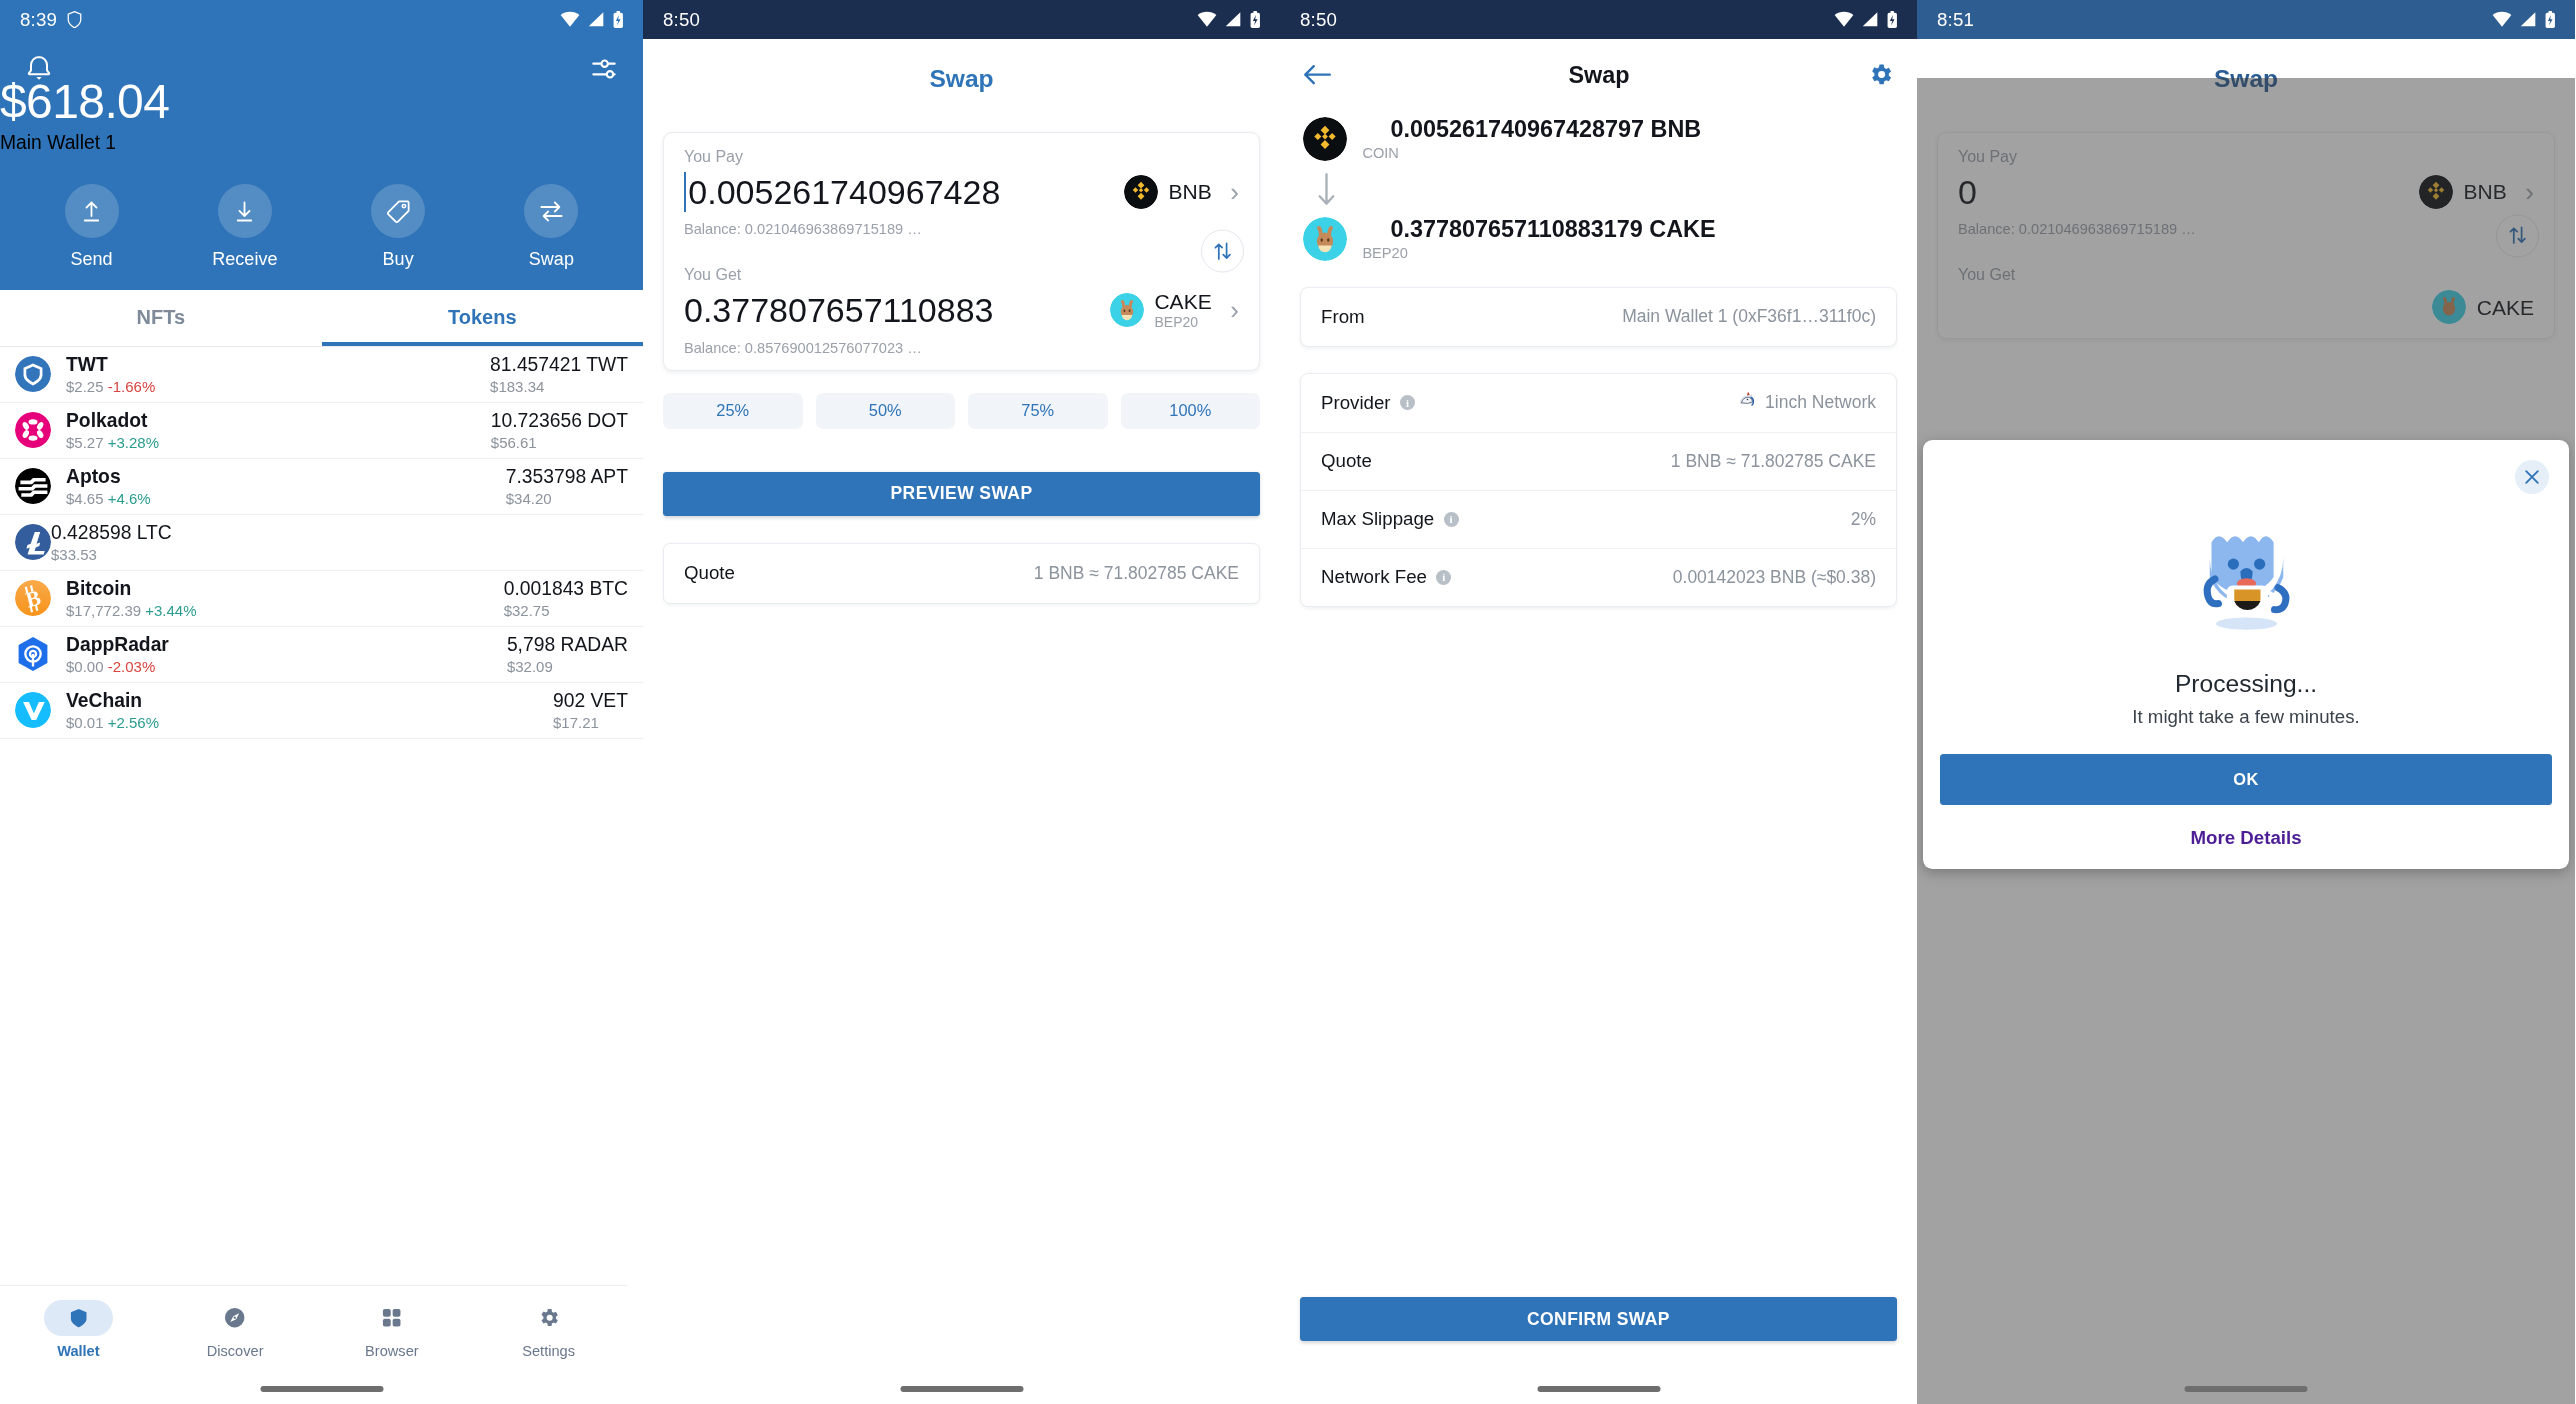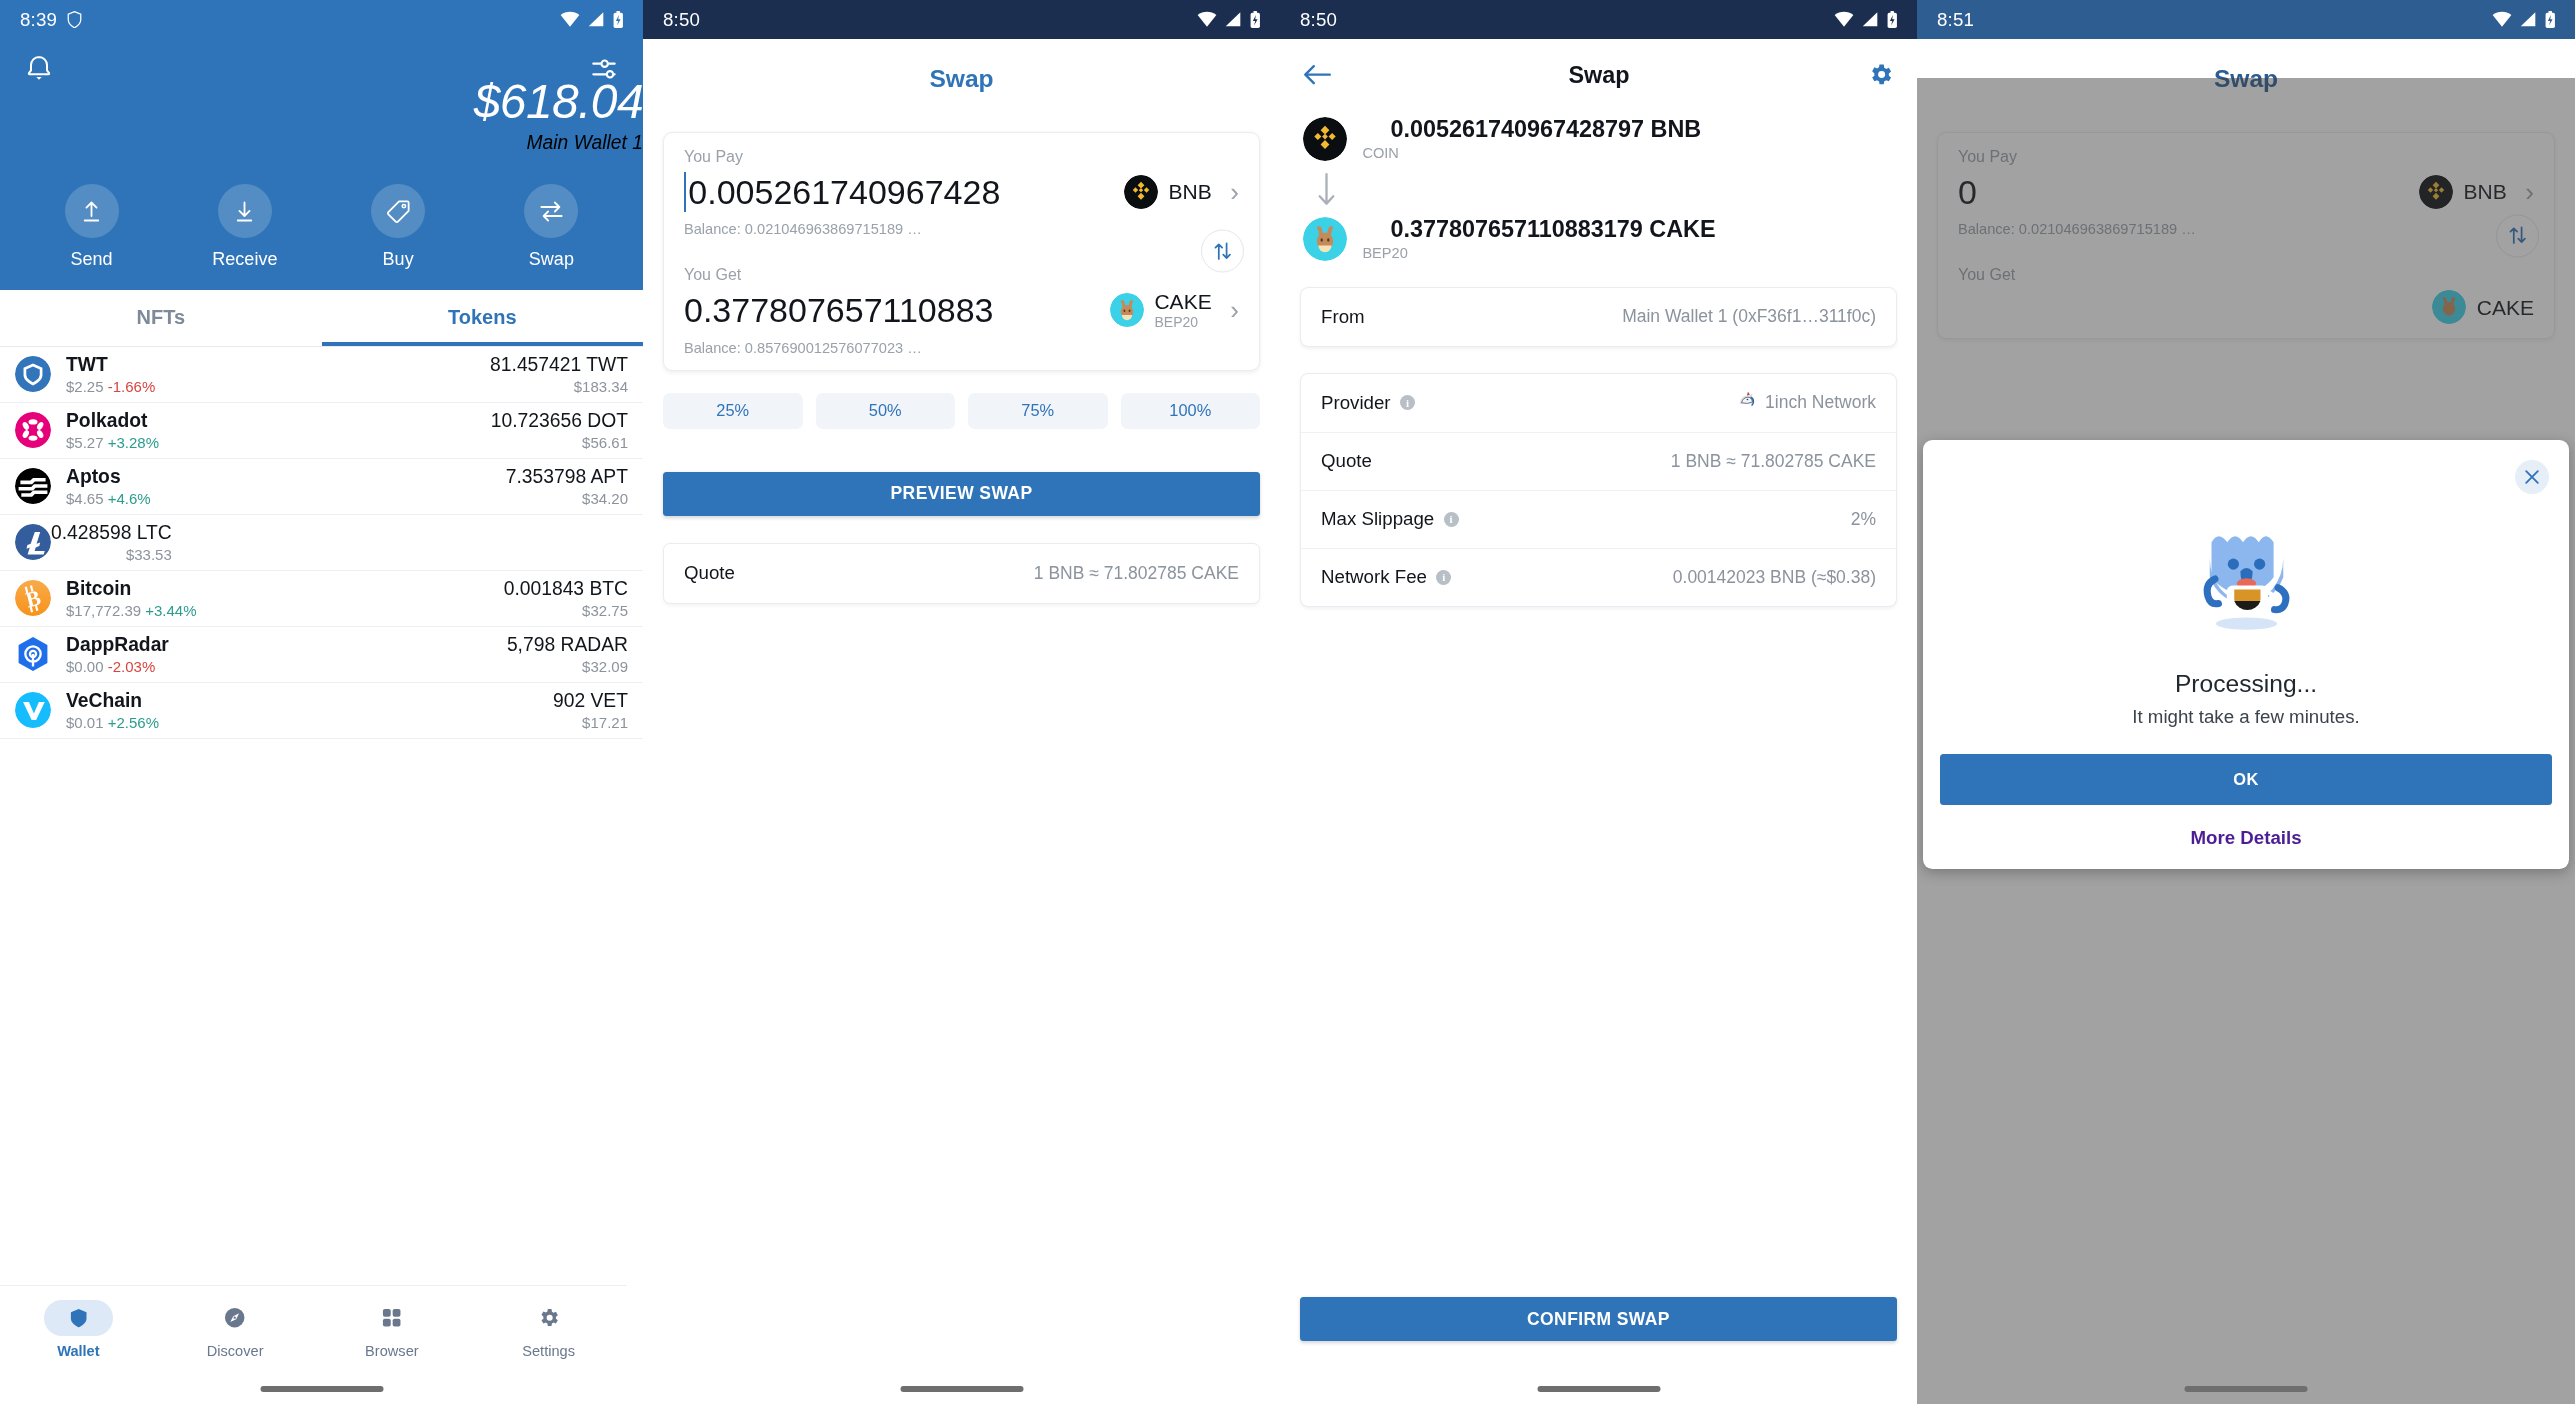--- a/index.html
+++ b/index.html
@@ -29,21 +29,21 @@
   .sb-left { display: flex; align-items: center; gap: 9.4px; }
   .sb-time { color:#fff; font-size: 18.7px; font-weight: 500; letter-spacing: 0.2px; }
   .sb-right { display:flex; align-items:center; gap: 7.6px; }
   .sb-icon { display:block; }
 
   
   .hero { background:#2f74b8; padding: 0 0 20px 0; position:relative; }
   .hero-top { display:flex; justify-content:space-between; align-items:flex-start; padding: 14px 23.4px 0 23.4px; }
   .bell { width: 32px; height: 32px; }
   .tune { width: 32px; height: 32px; }
-  .balance { text-align:right; margin-top: -8.2px; font-style: italic; }
+  .balance { text-align:left; margin-top: -8.2px; }
   .balance-amt { color:#fff; font-size: 48px; font-weight: 400; letter-spacing: -0.6px; line-height: 1.05; }
   .wallet-name { color:#000000; font-size: 19.3px; margin-top: 5px; }
   .actions { display:flex; justify-content:space-around; margin-top: 30px; padding: 0 15px; }
   .action { width: 99px; display:flex; flex-direction:column; align-items:center; }
   .action-circle {
     width: 54px; height: 54px; border-radius: 50%;
     background: rgba(255,255,255,.18);
     display:flex; align-items:center; justify-content:center;
   }
   .action-label { color:#fff; font-size: 18px; margin-top: 10.5px; }
@@ -62,21 +62,21 @@
     display:flex; align-items:center; height: 56px;
     padding: 0 15px 0 15px; border-bottom:0.6px solid #edeff2;
   }
   .token-icon { width: 36px; height: 36px; border-radius:50%; flex:0 0 auto;
                 display:flex; align-items:center; justify-content:center; overflow:hidden; }
   .token-mid { margin-left: 15px; flex:1 1 auto; min-width:0; }
   .token-name { font-size: 19.3px; font-weight: 700; color:#12161c; line-height:1.15; }
   .token-sub { font-size: 15px; color:#8b939d; margin-top: 2.3px; }
   .pct-up { color:#2a9d8f; }
   .pct-down { color:#d9443f; }
-  .token-right { text-align:right; flex:0 0 auto; }
+  .token-right { flex:0 0 auto; }
   .token-qty { font-size: 19.3px; color:#12161c; line-height:1.15; }
   .token-fiat { font-size: 15px; color:#8b939d; margin-top: 2.3px; }
 
   .bottomnav {
     position:absolute; left:0; right:16px; bottom:0; height: 120px;
     background:#fff; border-top:0.6px solid #eceef1;
     display:flex; align-items:flex-start; padding-top: 14px;
   }
   .navitem { flex:1; display:flex; flex-direction:column; align-items:center; }
   .nav-pill { width: 69px; height: 36px; border-radius: 18px; display:flex; align-items:center; justify-content:center; }

